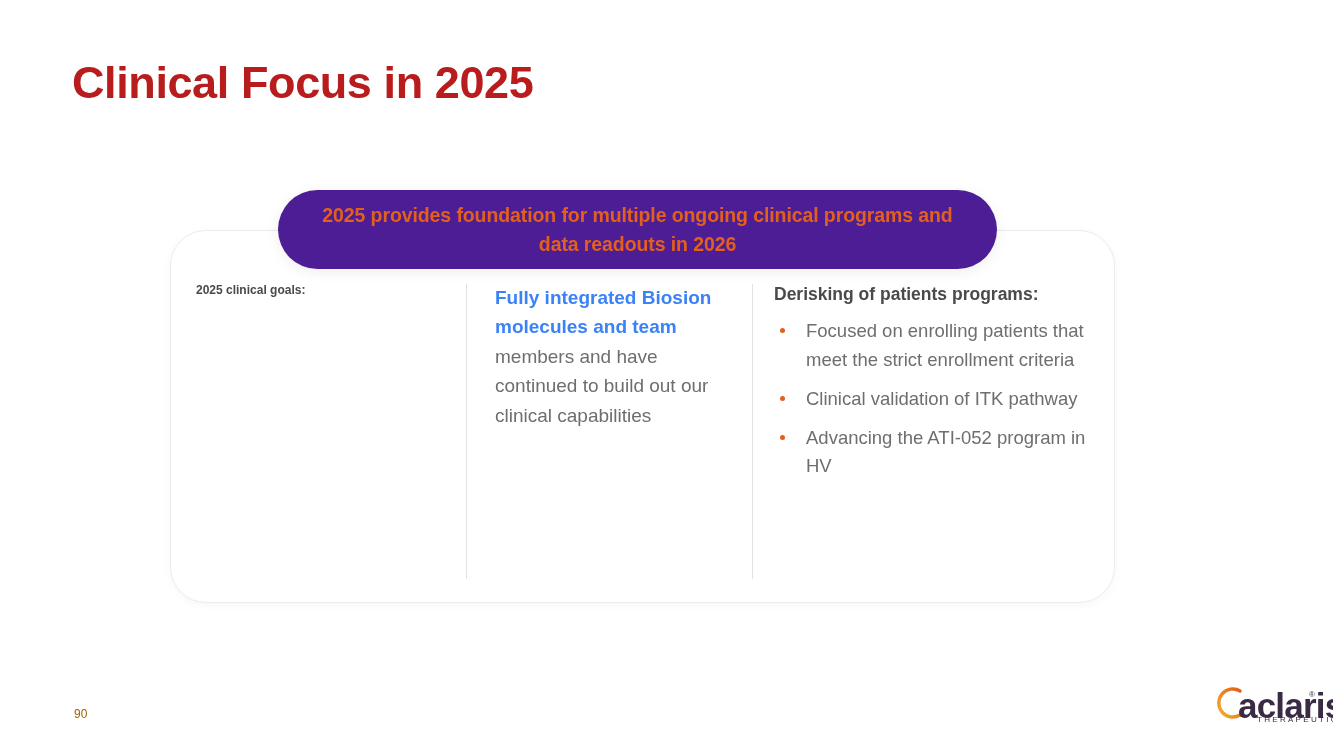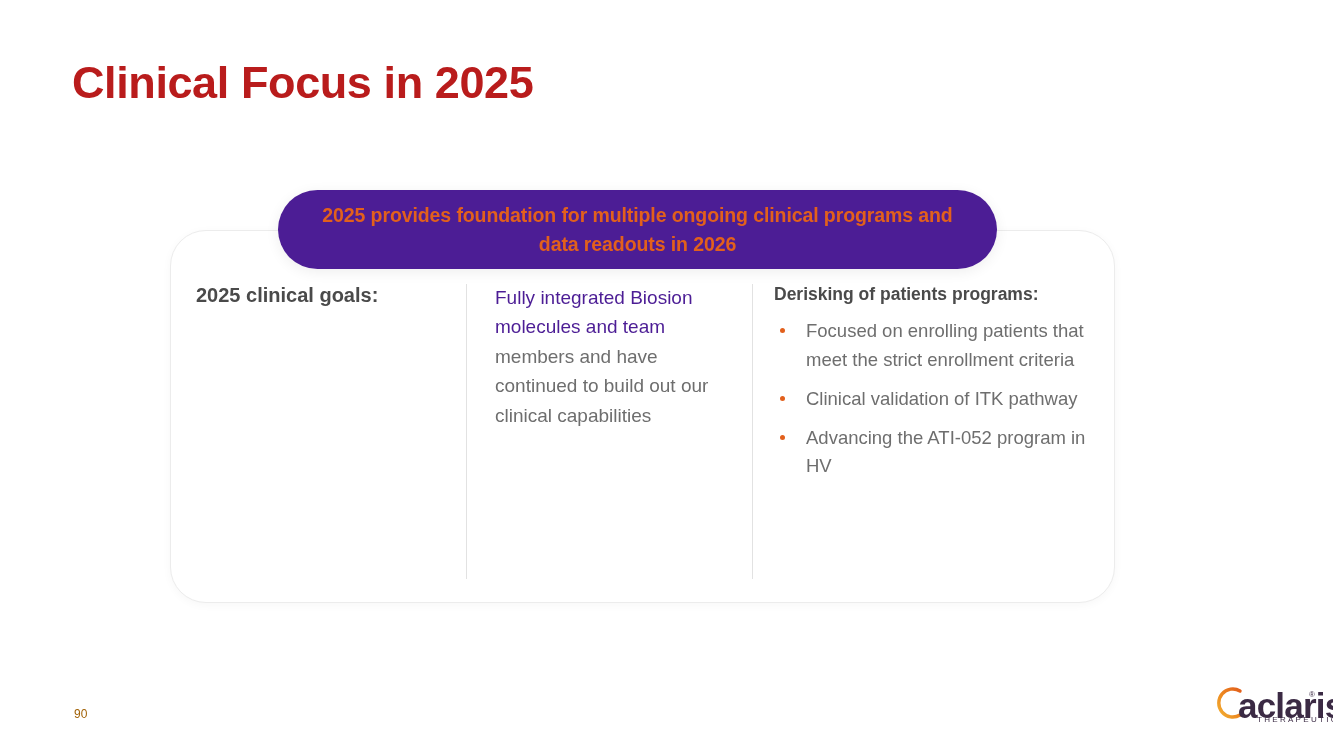--- a/index.html
+++ b/index.html
@@ -78,32 +78,32 @@
   #column-goals   { left: 196px; width: 250px; }
   #column-biosion { left: 495px; width: 245px; }
   #column-derisk  { left: 774px; width: 335px; }
 
   .col-heading {
     font-weight: bold;
     color: #4a4a4a;
     line-height: 1.28;
     margin: 0 0 11px 0;
   }
-  #heading-goals   { font-size: 20px; margin-bottom: 12px; }
+  #heading-goals   { font-size: 12px; margin-bottom: 12px; }
   #heading-derisk  { font-size: 17.5px; margin-bottom: 12px; }
 
   .body-paragraph {
     font-size: 19px;
     color: #6e6e6e;
     line-height: 1.55;
     margin: 0;
   }
   .body-paragraph .strong {
-    font-weight: normal;
-    color: #4c1d95;
+    font-weight: bold;
+    color: #3b82f6;
   }
 
   ul.bullet-list {
     list-style: none;
     margin: 0;
     padding: 0;
   }
   ul.bullet-list li {
     position: relative;
     padding-left: 32px;

